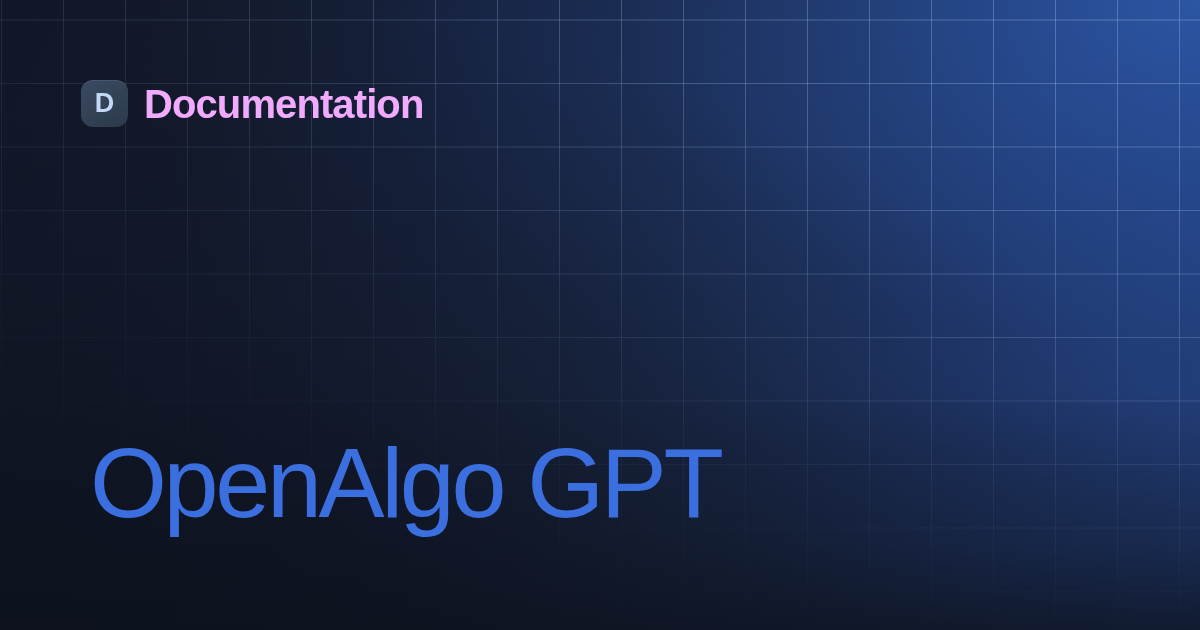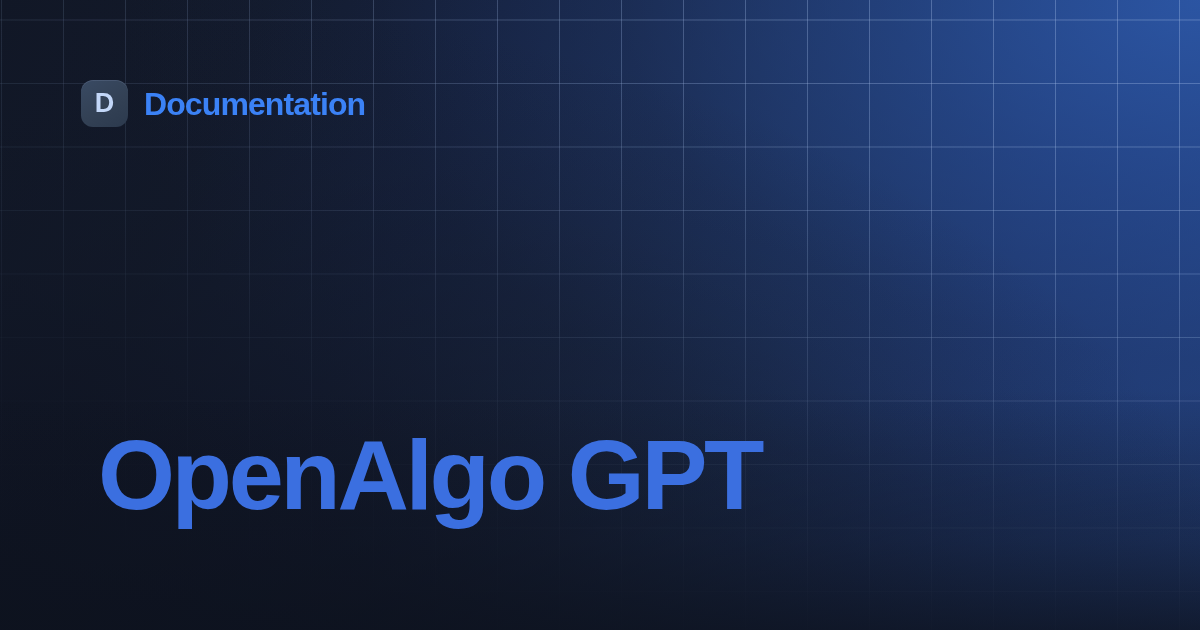--- a/index.html
+++ b/index.html
@@ -139,42 +139,42 @@
     flex: 0 0 auto;
   }
   .badge-letter {
     font-size: 27px;
     font-weight: bold;
     color: #c3d7f8;
     line-height: 1;
     letter-spacing: 0.2px;
   }
   .header-label {
-    font-size: 32px;
+    font-size: 40px;
     font-weight: bold;
-    color: #3b82f6;
+    color: #f0abfc;
     letter-spacing: -0.9px;
     line-height: 1;
     white-space: nowrap;
   }
 
   
   .hero {
     position: absolute;
     left: 82px;
     bottom: 90px;
   }
   .hero-title {
     font-size: 99px;
-    font-weight: bold;
+    font-weight: normal;
     color: #3b6fe0;
     letter-spacing: -3.4px;
     line-height: 1;
     white-space: nowrap;
-    margin: 16px;
+    margin: 8px;
   }
 </style>
 </head>
 <body>
 
 <div class="og-card">
 
   <div class="bg-base"></div>
   <div class="bg-ramp"></div>
   <div class="bg-glow-tr"></div>

